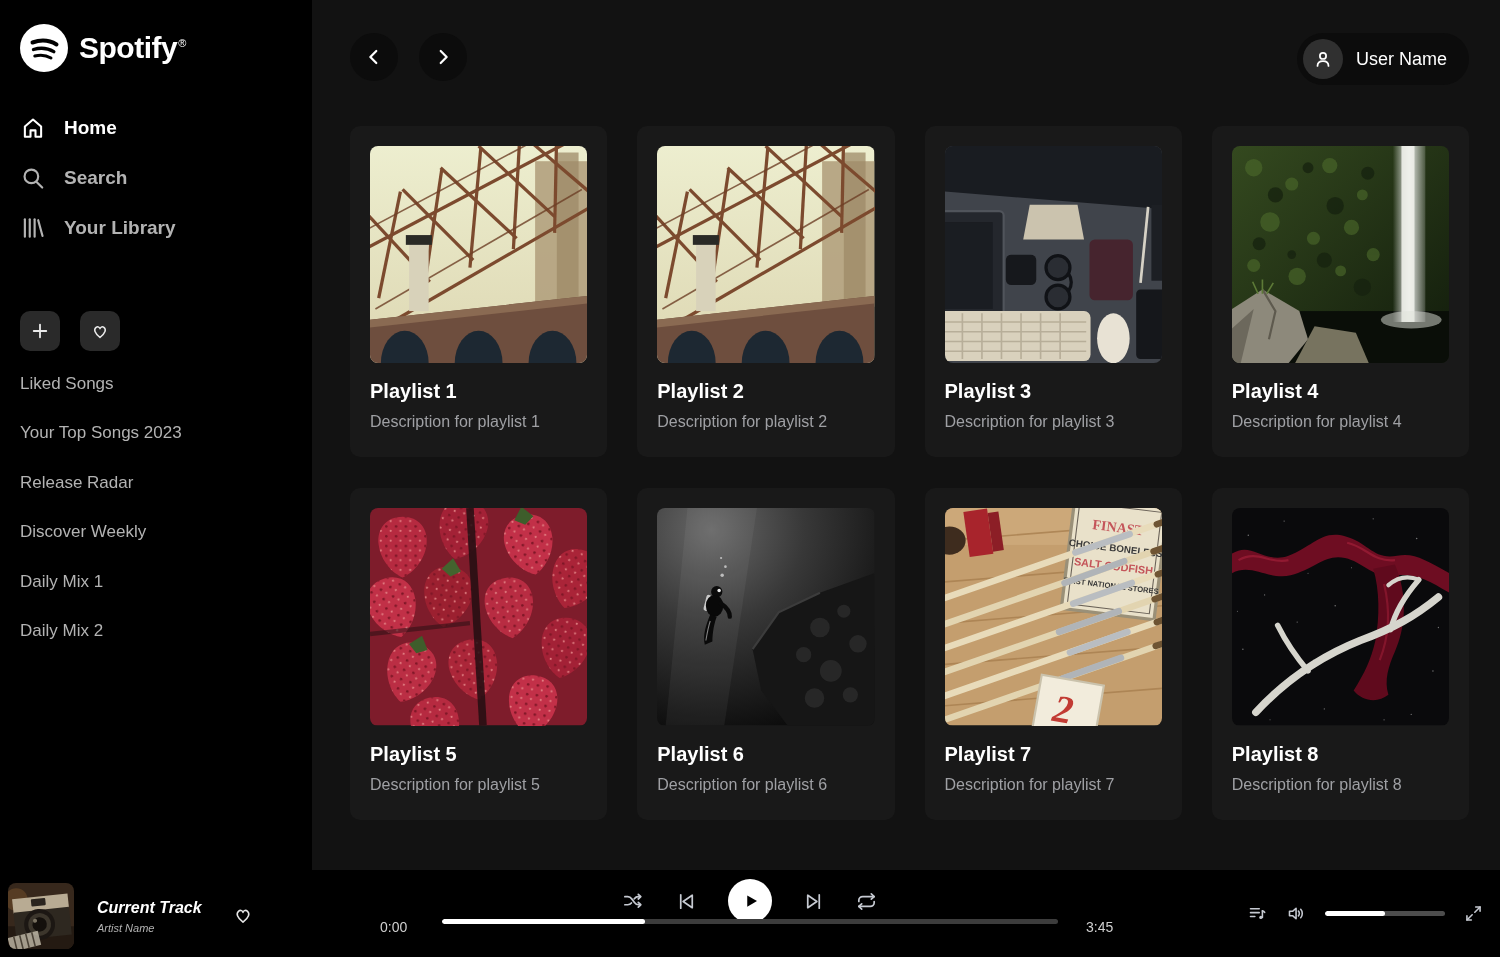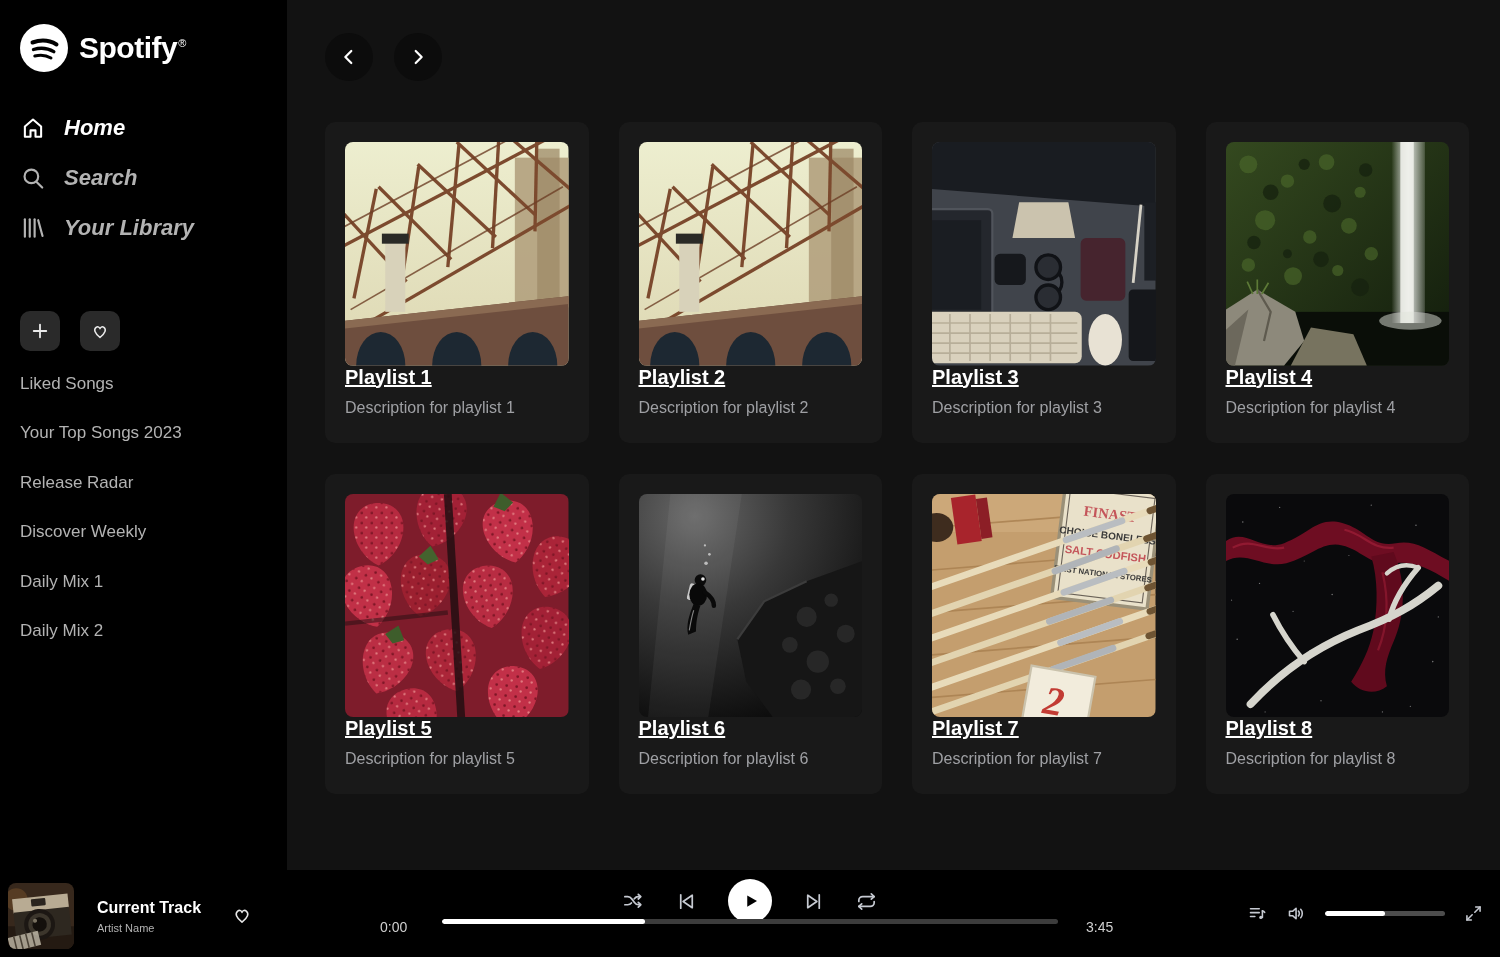--- a/index.html
+++ b/index.html
@@ -7,28 +7,28 @@
   body {
     width:1500px; height:957px; overflow:hidden;
     font-family:"Liberation Sans", sans-serif;
     color:#fff;
     -webkit-font-smoothing:antialiased;
   }
   .app { width:1500px; height:957px; display:flex; flex-direction:column; }
   .content-row { flex:1; display:flex; min-height:0; }
 
   
-  .sidebar { width:287px; flex-shrink:0; background:#000; padding:24px 8px 0 20px; }
+  .sidebar { width:312px; flex-shrink:0; background:#000; padding:24px 8px 0 20px; }
   .logo { display:flex; align-items:center; gap:11px; cursor:pointer; }
   .logo svg { width:48px; height:48px; }
   .brand { font-size:30px; font-weight:700; letter-spacing:-0.5px; }
   .brand sup { font-size:11px; font-weight:400; margin-left:1px; }
   .nav { margin-top:31px; }
   .nav-item { display:flex; align-items:center; gap:18px; height:50px; color:#b3b3b3;
-              font-size:22px; font-weight:600; cursor:pointer;font-style:italic; }
+              font-size:19px; font-weight:600; cursor:pointer; }
   .nav-item.active { color:#fff; font-weight:700; }
   .nav-item svg { width:26px; height:26px; flex-shrink:0; }
   .side-actions { display:flex; gap:20px; margin-top:58px; }
   .action-btn { width:40px; height:40px; border-radius:10px; background:#2a2a2a; border:none;
                 display:flex; align-items:center; justify-content:center; color:#eaeaea; cursor:pointer; padding:0; }
   .action-btn svg { width:20px; height:20px; }
   .side-playlists { list-style:none; margin:8px 0 0 0; padding:0; }
   .side-playlists li { height:49.5px; display:flex; align-items:center; color:#b3b3b3;
                        font-size:17px; cursor:pointer; }
 
@@ -43,29 +43,29 @@
                border-radius:28px; padding:6px 22px 6px 6px; cursor:pointer; color:#fff; }
   .avatar { width:40px; height:40px; border-radius:50%; background:#303030; display:flex;
             align-items:center; justify-content:center; color:#fff; }
   .avatar svg { width:22px; height:22px; }
   .user-name { font-size:18px; }
 
   .grid { margin-top:41px; display:grid; grid-template-columns:repeat(4, 1fr); gap:31px 30px; }
   .card { background:#191919; border-radius:10px; padding:20px 20px 26px 20px; cursor:pointer; }
   .cover { width:100%; aspect-ratio:1/1; border-radius:8px; overflow:hidden; }
   .cover svg { width:100%; height:100%; display:block; }
-  .card-title { font-size:20px; font-weight:700; color:#fff;text-decoration:underline; }
+  .card-title { margin-top:17px; font-size:20px; font-weight:700; color:#fff; }
   .card-desc { margin-top:10px; font-size:16px; color:#9fa0a4; }
 
   
   .player { height:87px; flex-shrink:0; background:#000; position:relative; }
   .now-playing { position:absolute; left:8px; top:13px; display:flex; align-items:center; }
   .album { width:66px; height:66px; border-radius:8px; overflow:hidden; flex-shrink:0; }
   .album svg { width:100%; height:100%; display:block; }
-  .track-meta { margin-left:23px; }
+  .track-meta { margin-left:23px;font-style:italic; }
   .track-title { font-size:16px; font-weight:700; color:#fff; }
   .track-artist { margin-top:5px; font-size:11px; color:#b3b3b3; }
   .like-btn { background:none; border:none; color:#e6e6e6; margin-left:30px; cursor:pointer; padding:0; }
   .like-btn svg { width:22px; height:22px; }
 
   .center-controls { position:absolute; left:50%; top:9px; transform:translateX(-50%);
                      display:flex; align-items:center; gap:30px; color:#c6cad2; }
   .ctl-btn { background:none; border:none; color:#c6cad2; cursor:pointer; padding:0; display:flex; }
   .ctl-btn svg { width:23px; height:23px; }
   .play-btn { width:44px; height:44px; border-radius:50%; background:#fff; color:#000;
@@ -158,20 +158,29 @@
             <svg viewBox="0 0 24 24" fill="none" stroke="currentColor" stroke-width="2.4" stroke-linecap="round" stroke-linejoin="round">
               <path d="M14.5 5.5 L8 12 L14.5 18.5"></path>
             </svg>
           </button>
           <button class="circle-btn">
             <svg viewBox="0 0 24 24" fill="none" stroke="currentColor" stroke-width="2.4" stroke-linecap="round" stroke-linejoin="round">
               <path d="M9.5 5.5 L16 12 L9.5 18.5"></path>
             </svg>
           </button>
         </div>
+        <button class="user-pill">
+          <span class="avatar">
+            <svg viewBox="0 0 24 24" fill="none" stroke="currentColor" stroke-width="1.9" stroke-linecap="round">
+              <circle cx="12" cy="8.6" r="3.4"></circle>
+              <path d="M6 19.5 C6 15.8 8.8 14.2 12 14.2 C15.2 14.2 18 15.8 18 19.5"></path>
+            </svg>
+          </span>
+          <span class="user-name">User Name</span>
+        </button>
       </div>
 
       <div class="grid">
 
         <div class="card">
           <div class="cover">
             <svg viewBox="0 0 200 200" preserveAspectRatio="none">
               <defs>
                   <linearGradient id="sky1" x1="0" y1="0" x2="0" y2="1">
                     <stop offset="0" stop-color="#edeecf"></stop>

